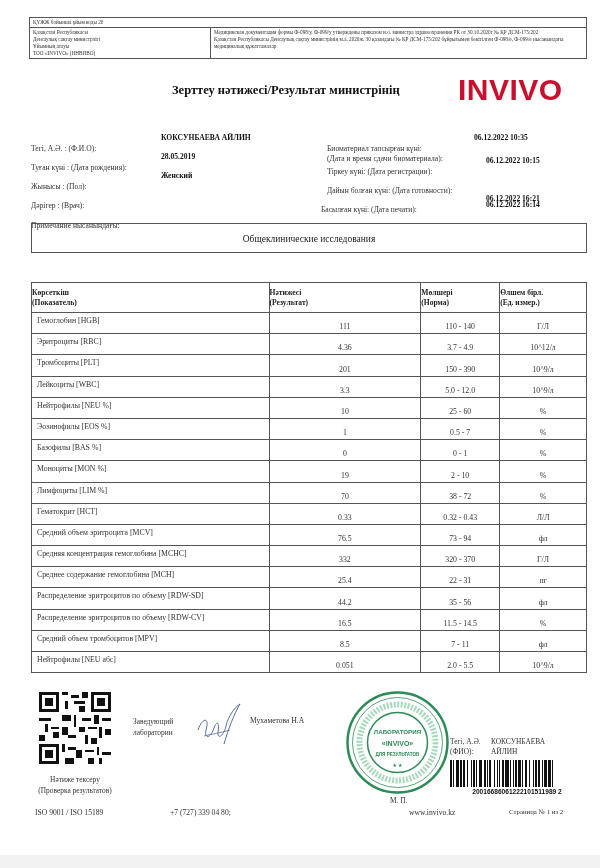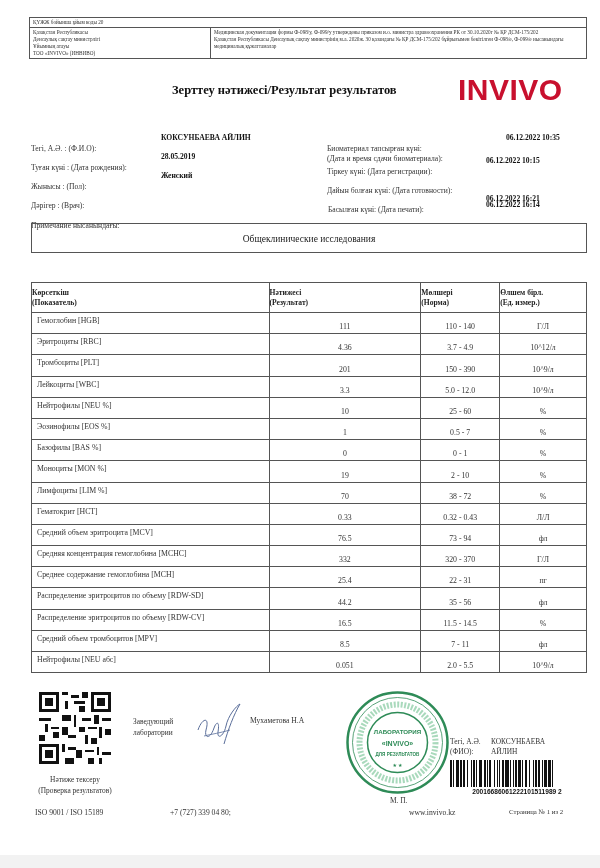--- a/index.html
+++ b/index.html
@@ -65,40 +65,40 @@
         <div>Ұйымның атауы</div>
         <div>ТОО «INVIVO» (ИНВИВО)</div>
       </div>
       <div class="form-right">
         <div>Медицинская документация формы Ф-098/у, Ф-099/у утверждены приказом и.о. министра здравоохранения РК от 30.10.2020г № ҚР ДСМ-175/202</div>
         <div>Қазақстан Республикасы Денсаулық сақтау министрінің м.а. 2020ж. 30 қазандағы № ҚР ДСМ-175/202 бұйрығымен бекітілген Ф-098/е, Ф-099/е нысанындағы медициналық құжаттамалар</div>
       </div>
     </div>
   </div>
 
-  <div class="title">Зерттеу нәтижесі/Результат результатов</div>
+  <div class="title">Зерттеу нәтижесі/Результат министрінің</div>
   <div class="logo">INVIVO</div>
 
   <div class="info-label" style="left:31px;top:133px;">Тегі, А.Ә. : (Ф.И.О):</div>
   <div class="info-value" style="left:161px;top:133px;">КОКСУНБАЕВА АЙЛИН</div>
   <div class="info-label" style="left:31px;top:152px;">Туған күні : (Дата рождения):</div>
   <div class="info-value" style="left:161px;top:152px;">28.05.2019</div>
   <div class="info-label" style="left:31px;top:171px;">Жынысы : (Пол):</div>
   <div class="info-value" style="left:161px;top:171px;">Женский</div>
   <div class="info-label" style="left:31px;top:190px;">Дәрігер : (Врач):</div>
   <div class="info-label" style="left:31px;top:210px;">Примечание нысанындағы:</div>
 
   <div class="info-label" style="left:327px;top:133px;">Биоматериал тапсырған күні:</div>
   <div class="info-label" style="left:327px;top:143px;">(Дата и время сдачи биоматериала):</div>
-  <div class="info-value" style="left:506px;top:133px;">06.12.2022 10:35</div>
+  <div class="info-value" style="left:474px;top:133px;">06.12.2022 10:35</div>
   <div class="info-label" style="left:327px;top:156px;">Тіркеу күні: (Дата регистрации):</div>
   <div class="info-value" style="left:486px;top:156px;">06.12.2022 10:15</div>
   <div class="info-label" style="left:327px;top:175px;">Дайын болған күні: (Дата готовности):</div>
   <div class="info-value" style="left:486px;top:166px;margin-top:34px;">06.12.2022 16:14</div>
-  <div class="info-label" style="left:328px;top:194px;">Басылған күні: (Дата печати):</div>
+  <div class="info-label" style="left:321px;top:194px;">Басылған күні: (Дата печати):</div>
   <div class="info-value" style="left:486px;top:194px;">06.12.2022 16:21</div>
 
   <div class="section-box sec1">Общеклинические исследования</div>
 
   <table class="results">
     <thead>
       <tr>
         <th class="col1">
             <div>Көрсеткіш</div>
             <div>(Показатель)</div>

